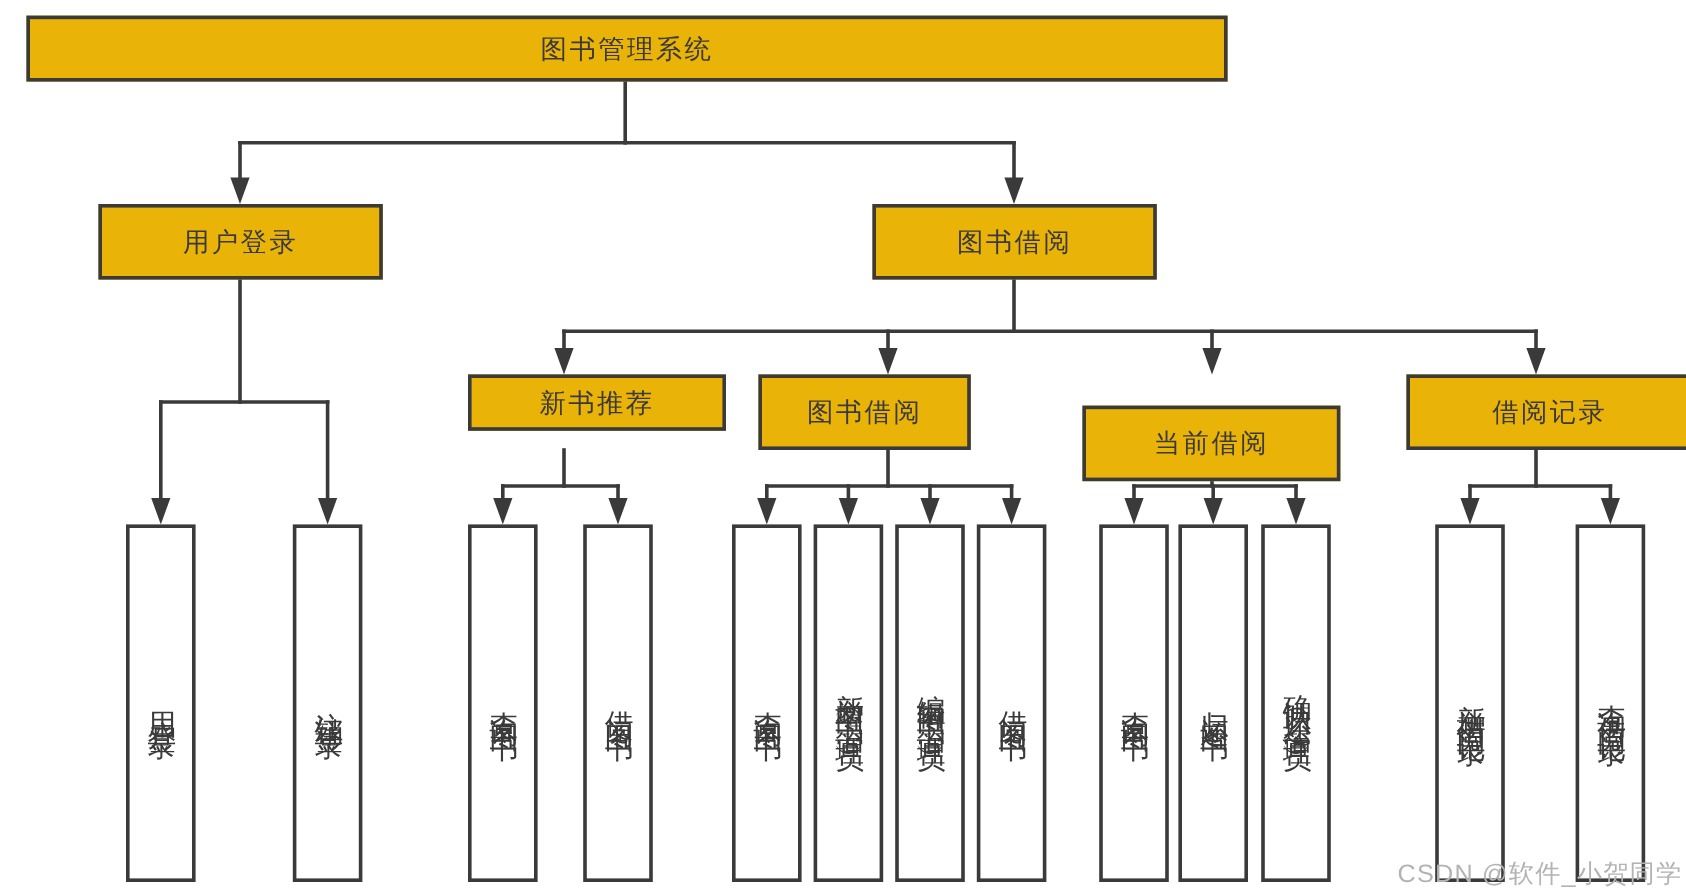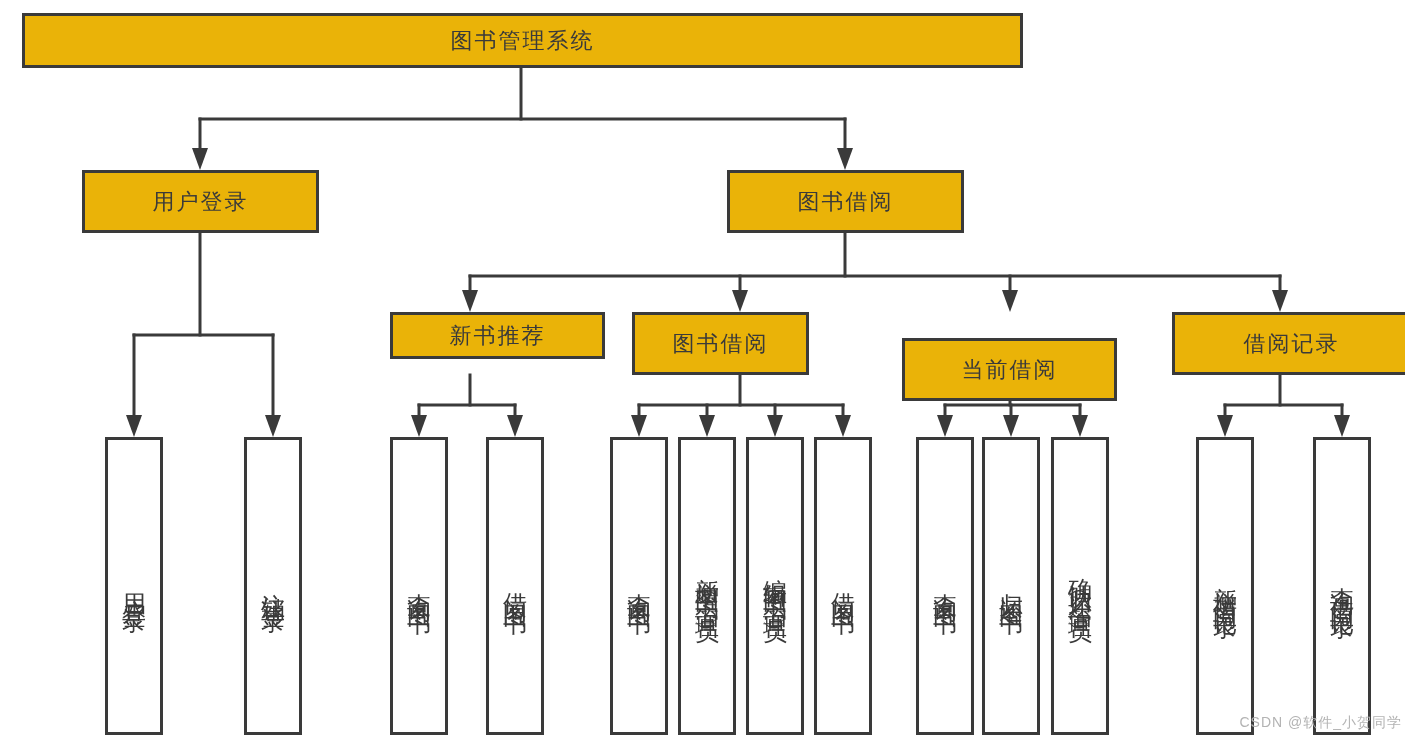--- a/index.html
+++ b/index.html
@@ -54,21 +54,21 @@
     font-size: 24px;
     letter-spacing: 6px;
     line-height: 1;
     color: #3a3a3a;
     white-space: nowrap;
   }
   .watermark {
     position: absolute;
     top: 714px;
     right: 3px;
-    font-size: 14px;
+    font-size: 21px;
     color: #b3b3b3;
     letter-spacing: 1px;
     z-index: 5;
   }
 </style>
 </head>
 <body>
 
 <div class="canvas">
 

